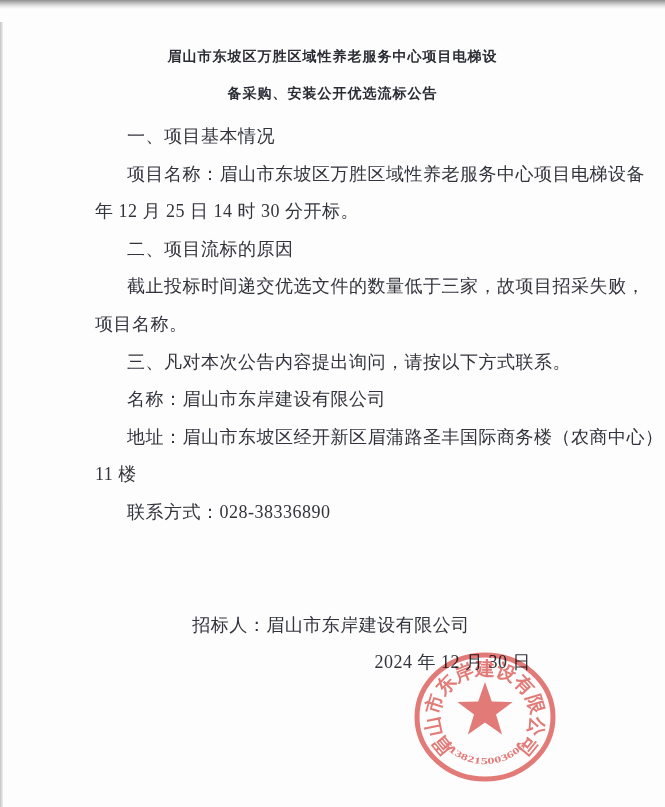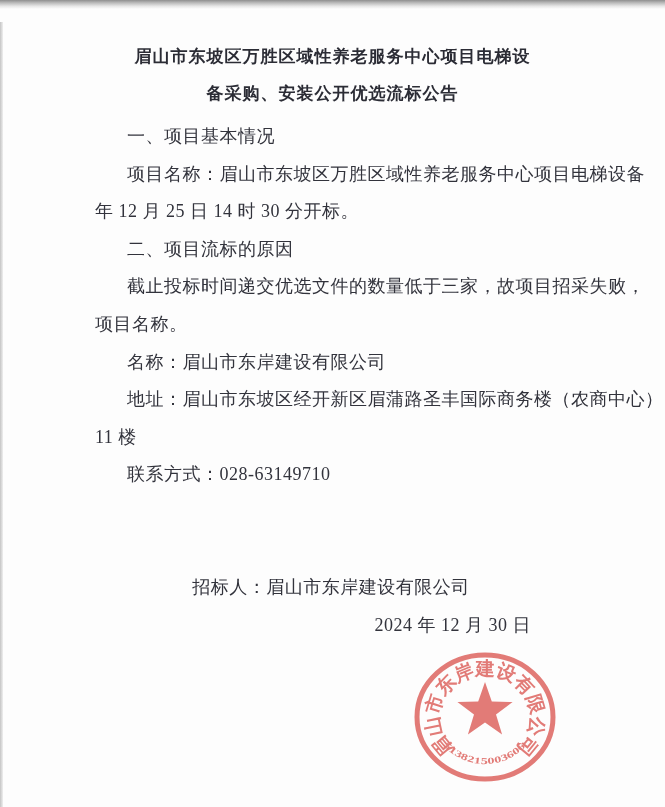--- a/index.html
+++ b/index.html
@@ -18,21 +18,21 @@
   .scan-edge-top {
     position:absolute; top:0; left:0; right:0; height:9px;
     background:linear-gradient(180deg,#8f8f8f 0%,#b9b9b9 30%,#e8e8e8 70%,#fdfdfd 100%);
   }
   .scan-edge-left {
     position:absolute; top:22px; left:0; bottom:0; width:3px;
     background:linear-gradient(90deg,#c4c4c4,#efefef);
   }
   .title {
     position:absolute; top:38px; left:60px; width:545px; margin:0;
-    text-align:center; font-size:17px; font-weight:700;
+    text-align:center; font-size:14px; font-weight:700;
     line-height:37px; color:#2b2c35; letter-spacing:1px;
   }
   .title span { display:block; white-space:nowrap; }
   .body-text {
     position:absolute; top:118px; left:95px; width:510px;
     font-size:18px; line-height:37.6px; color:#32333c;
     letter-spacing:0.5px;
   }
   .ln { height:37.6px; white-space:nowrap; }
   .ln.indent { padding-left:32px; }
@@ -58,24 +58,25 @@
     <span>备采购、安装公开优选流标公告</span>
   </h1>
 
   <div class="body-text">
     <div class="ln indent">一、项目基本情况</div>
     <div class="ln indent">项目名称：眉山市东坡区万胜区域性养老服务中心项目电梯设备</div>
     <div class="ln">年 12 月 25 日 14 时 30 分开标。</div>
     <div class="ln indent">二、项目流标的原因</div>
     <div class="ln indent">截止投标时间递交优选文件的数量低于三家，故项目招采失败，</div>
     <div class="ln">项目名称。</div>
+    <div class="ln indent">三、凡对本次公告内容提出询问，请按以下方式联系。</div>
     <div class="ln indent">名称：眉山市东岸建设有限公司</div>
     <div class="ln indent">地址：眉山市东坡区经开新区眉蒲路圣丰国际商务楼（农商中心）</div>
     <div class="ln">11 楼</div>
-    <div class="ln indent">联系方式：028-63149710</div>
+    <div class="ln indent">联系方式：028-38336890</div>
     <div class="ln blank"></div>
     <div class="ln blank"></div>
     <div class="ln sig">招标人：眉山市东岸建设有限公司</div>
     <div class="ln date">2024 年 12 月 30 日</div>
   </div>
 
   <div class="seal" style="color: rgb(220, 87, 82);">
     <svg viewBox="0 0 146 134" xmlns="http://www.w3.org/2000/svg">
       <ellipse cx="73" cy="67" rx="68" ry="62" fill="none" stroke="currentColor" stroke-width="5"></ellipse>
       <defs>

